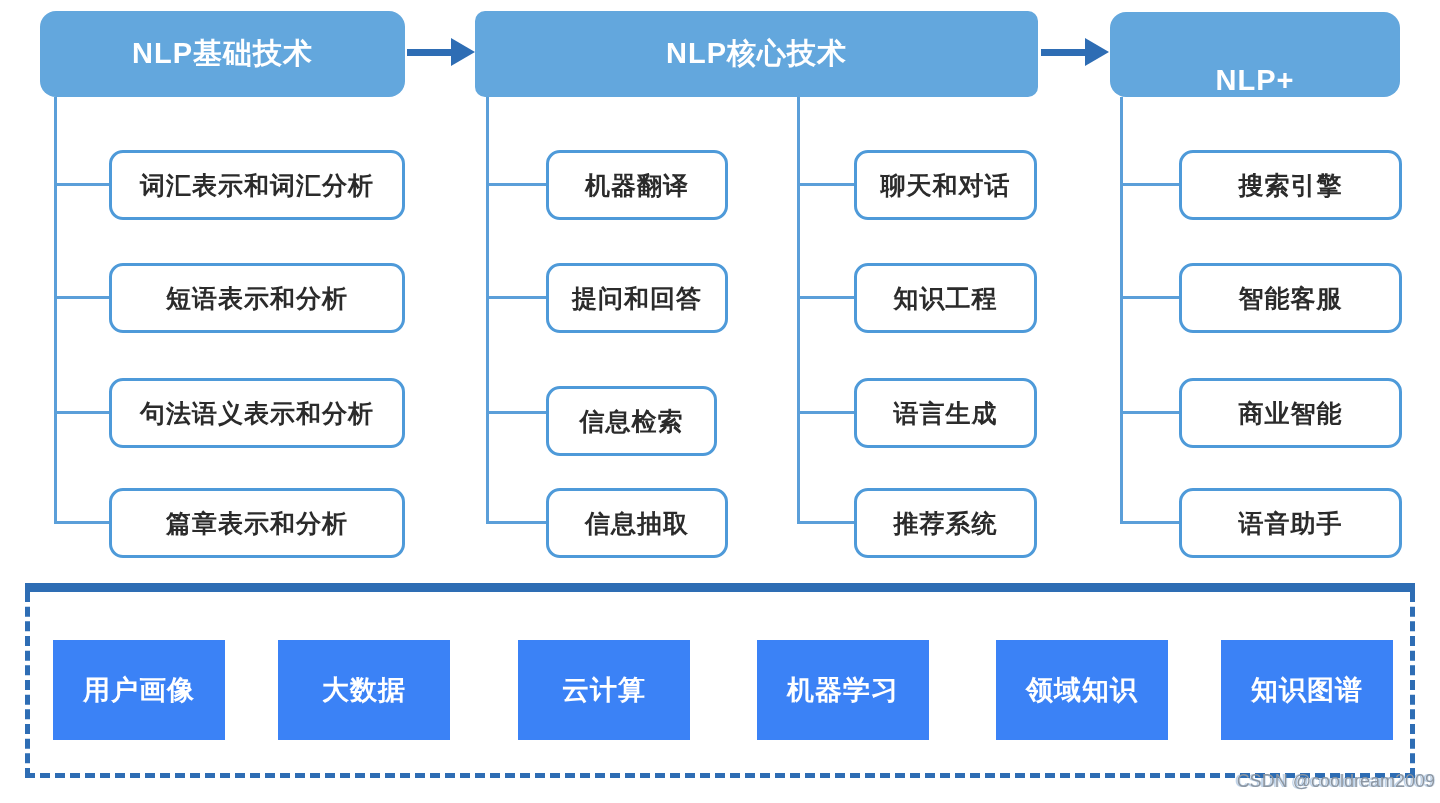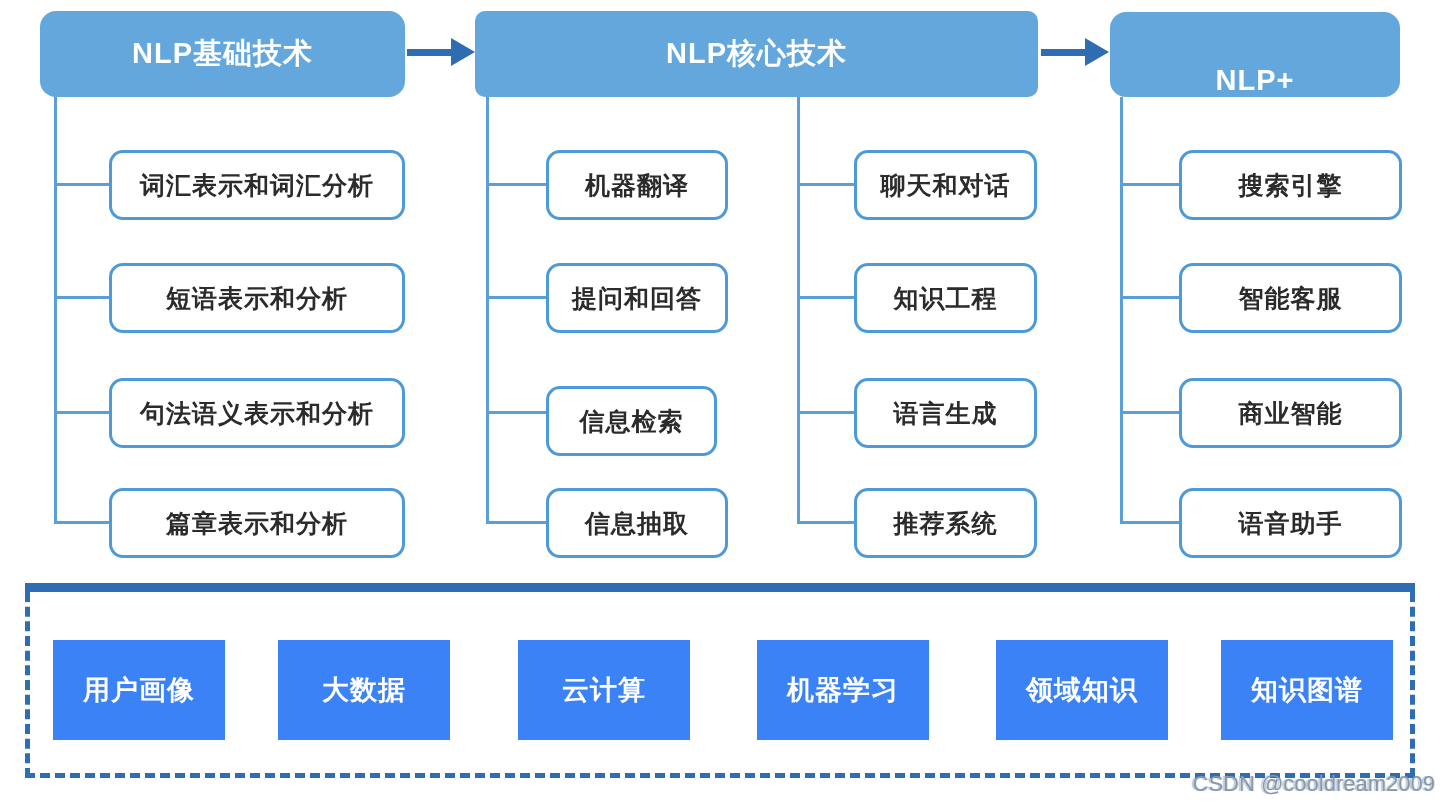--- a/index.html
+++ b/index.html
@@ -49,21 +49,21 @@
   }
   .topbar{background:#2E6DB4;}
   .fnode{
     background:#3b82f6;
     color:#ffffff;
     display:flex;align-items:center;justify-content:center;
     font-size:27px;font-weight:bold;
     letter-spacing:1px;
   }
   .watermark{
-    font-size:22px;
+    font-size:18px;
     color:#8d96a1;
     text-shadow:-2px 0 0 rgba(46,109,180,0.30), 1px 0 0 rgba(46,109,180,0.18);
     white-space:nowrap;
     text-align:right;
   }
 </style>
 </head>
 <body>
 
 <div class="canvas">

